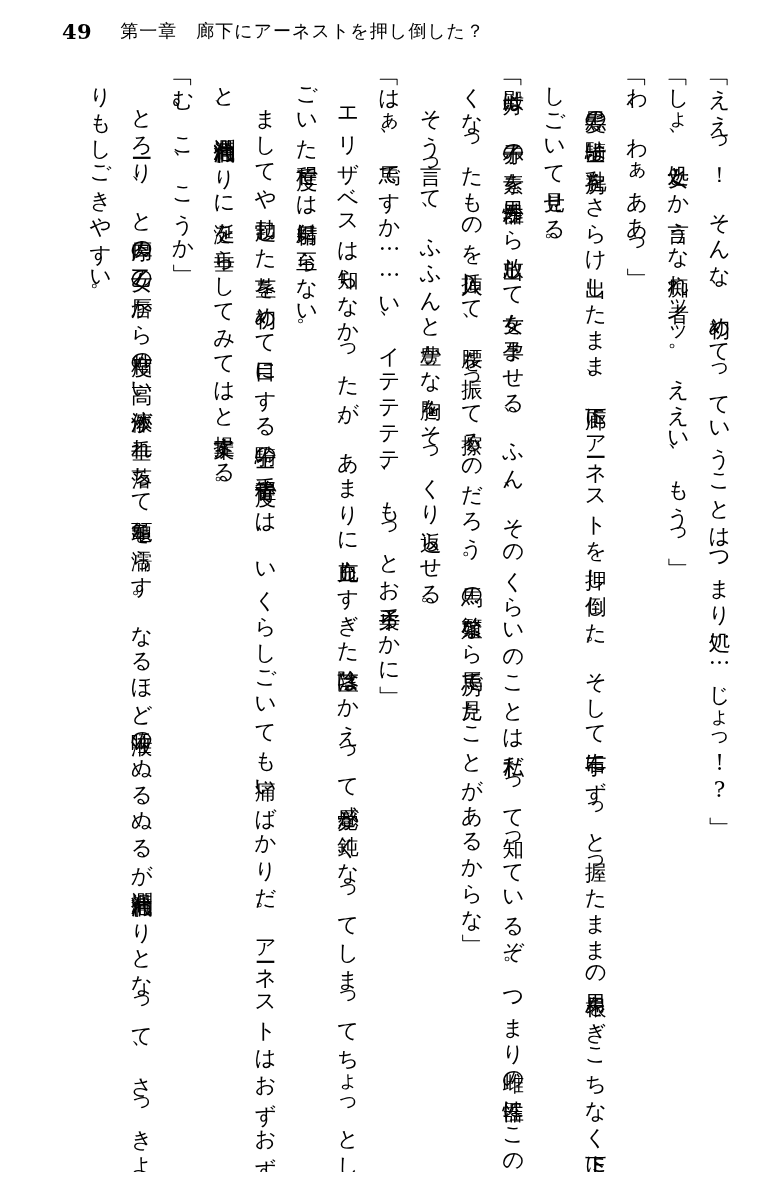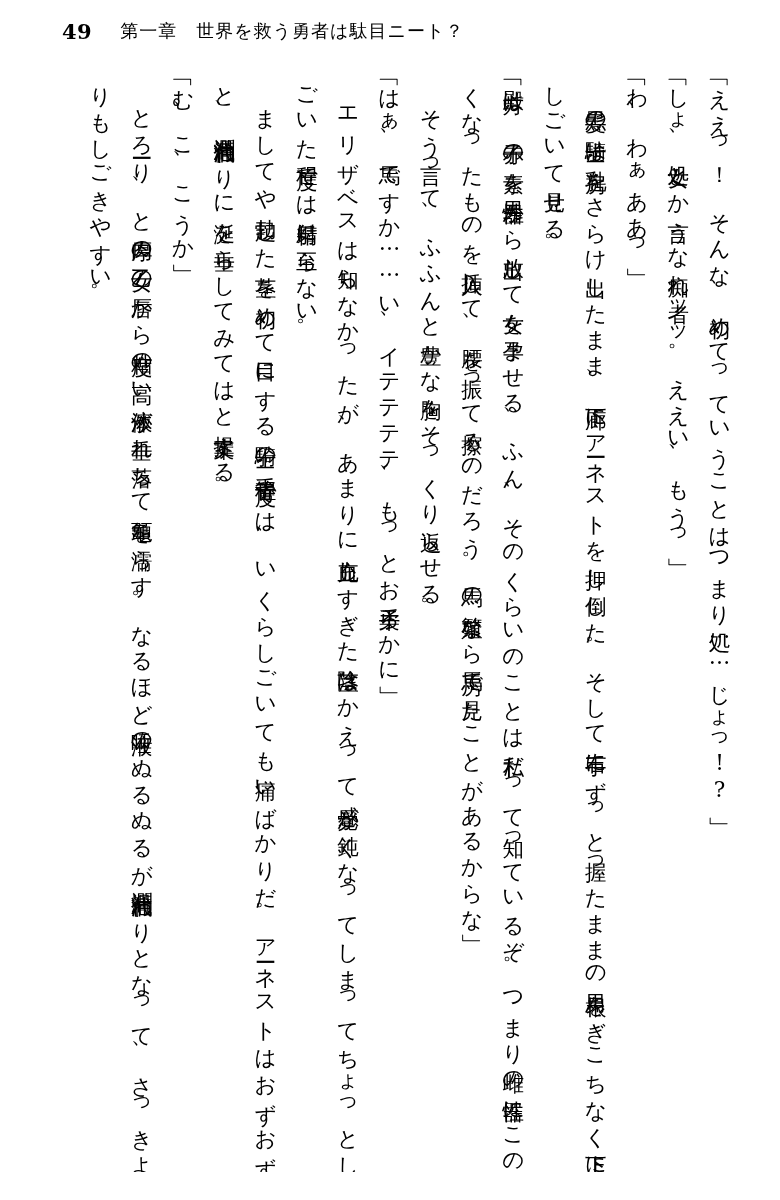--- a/index.html
+++ b/index.html
@@ -83,21 +83,21 @@
 
   
 </style>
 </head>
 <body>
 
 <div class="page">
 
   <div class="page-header">
     <span class="folio">49</span>
-    <span class="chapter-title">第一章　世界を救う勇者は駄目ニート？</span>
+    <span class="chapter-title">第一章　廊下にアーネストを押し倒した？</span>
   </div>
 
   <div class="body-area">
     <div class="vtext" id="vtext">
         <p class="">「ええっ！　そんな、初めてっていうことはつまり処……じょっ!?」</p>
         <p class="">「しょ、処女とか言うな痴れ者ッッ。ええい、もうっ」</p>
         <p class="">「わ、わぁああっ」</p>
         <p class="ind">黒髪の騎士は乳房をさらけ出したまま、廊下にアーネストを押し倒した。そして右手にずっと握ったままの男根をぎこちなく上下にしごいて見せる。</p>
         <p class="">「殿方は、赤子の素を男性器から放出して女を孕ませる、ふん、そのくらいのことは私だって知っているぞ。つまり雌の性器にこの硬くなったものを挿入して、腰を振って擦るのだろう。馬の繁殖なら馬房で見たことがあるからな」</p>
         <p class="ind">そう言って、ふふんと豊かな胸をそっくり返らせる。</p>

